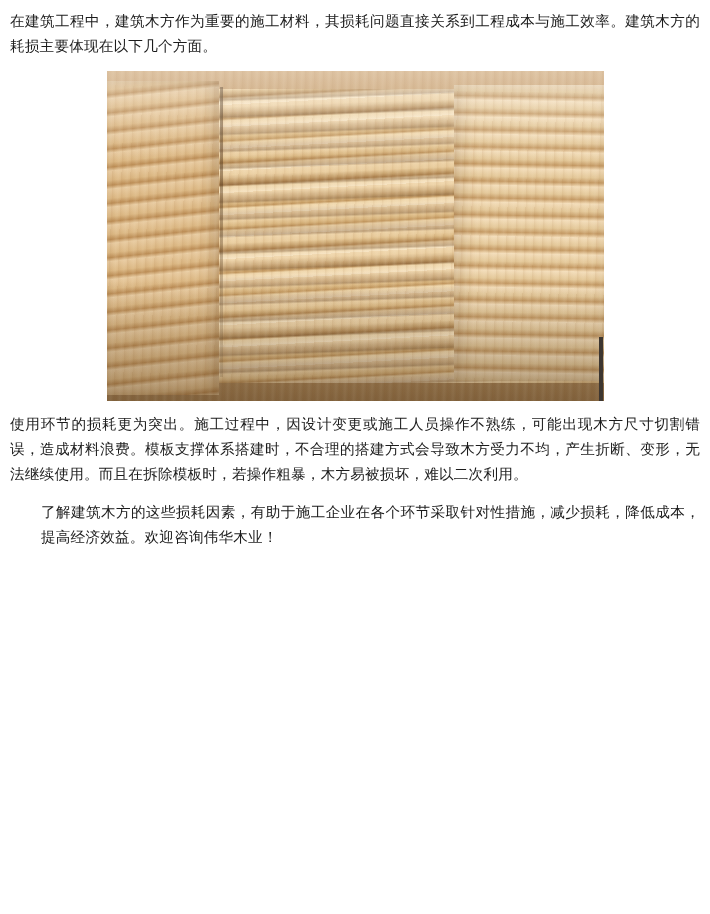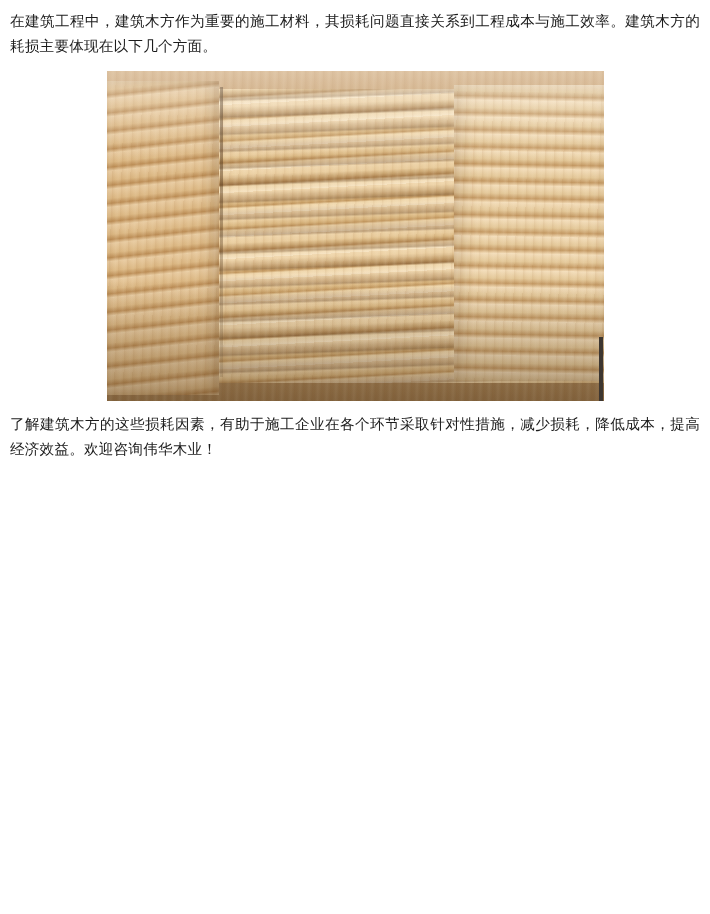--- a/index.html
+++ b/index.html
@@ -24,20 +24,21 @@
   p.para {
     margin: 0 0 13px 0;
     font-size: 14.6px;
     line-height: 25px;
     text-align: justify;
     letter-spacing: 0.2px;
     color: #1b1b1b;
   }
   p.para.tight {
     margin-bottom: 12px;
+    margin-left: 31px;
   }
   .figure {
     margin: 7px 0 10px 0;
     display: flex;
     justify-content: center;
   }
   .photo {
     width: 497px;
     height: 330px;
     position: relative;
@@ -162,17 +163,18 @@
       <div class="left-face"></div>
       <div class="right-block"></div>
       <div class="seam"></div>
       <div class="grain"></div>
       <div class="shade-top"></div>
       <div class="shade-bottom"></div>
       <div class="post"></div>
     </div>
   </div>
 
+  <p class="para">使用环节的损耗更为突出。施工过程中，因设计变更或施工人员操作不熟练，可能出现木方尺寸切割错误，造成材料浪费。模板支撑体系搭建时，不合理的搭建方式会导致木方受力不均，产生折断、变形，无法继续使用。而且在拆除模板时，若操作粗暴，木方易被损坏，难以二次利用。</p>
 
 
   <p class="para tight">了解建筑木方的这些损耗因素，有助于施工企业在各个环节采取针对性措施，减少损耗，降低成本，提高经济效益。欢迎咨询伟华木业！</p>
 
 </div>
 
 </body></html>

